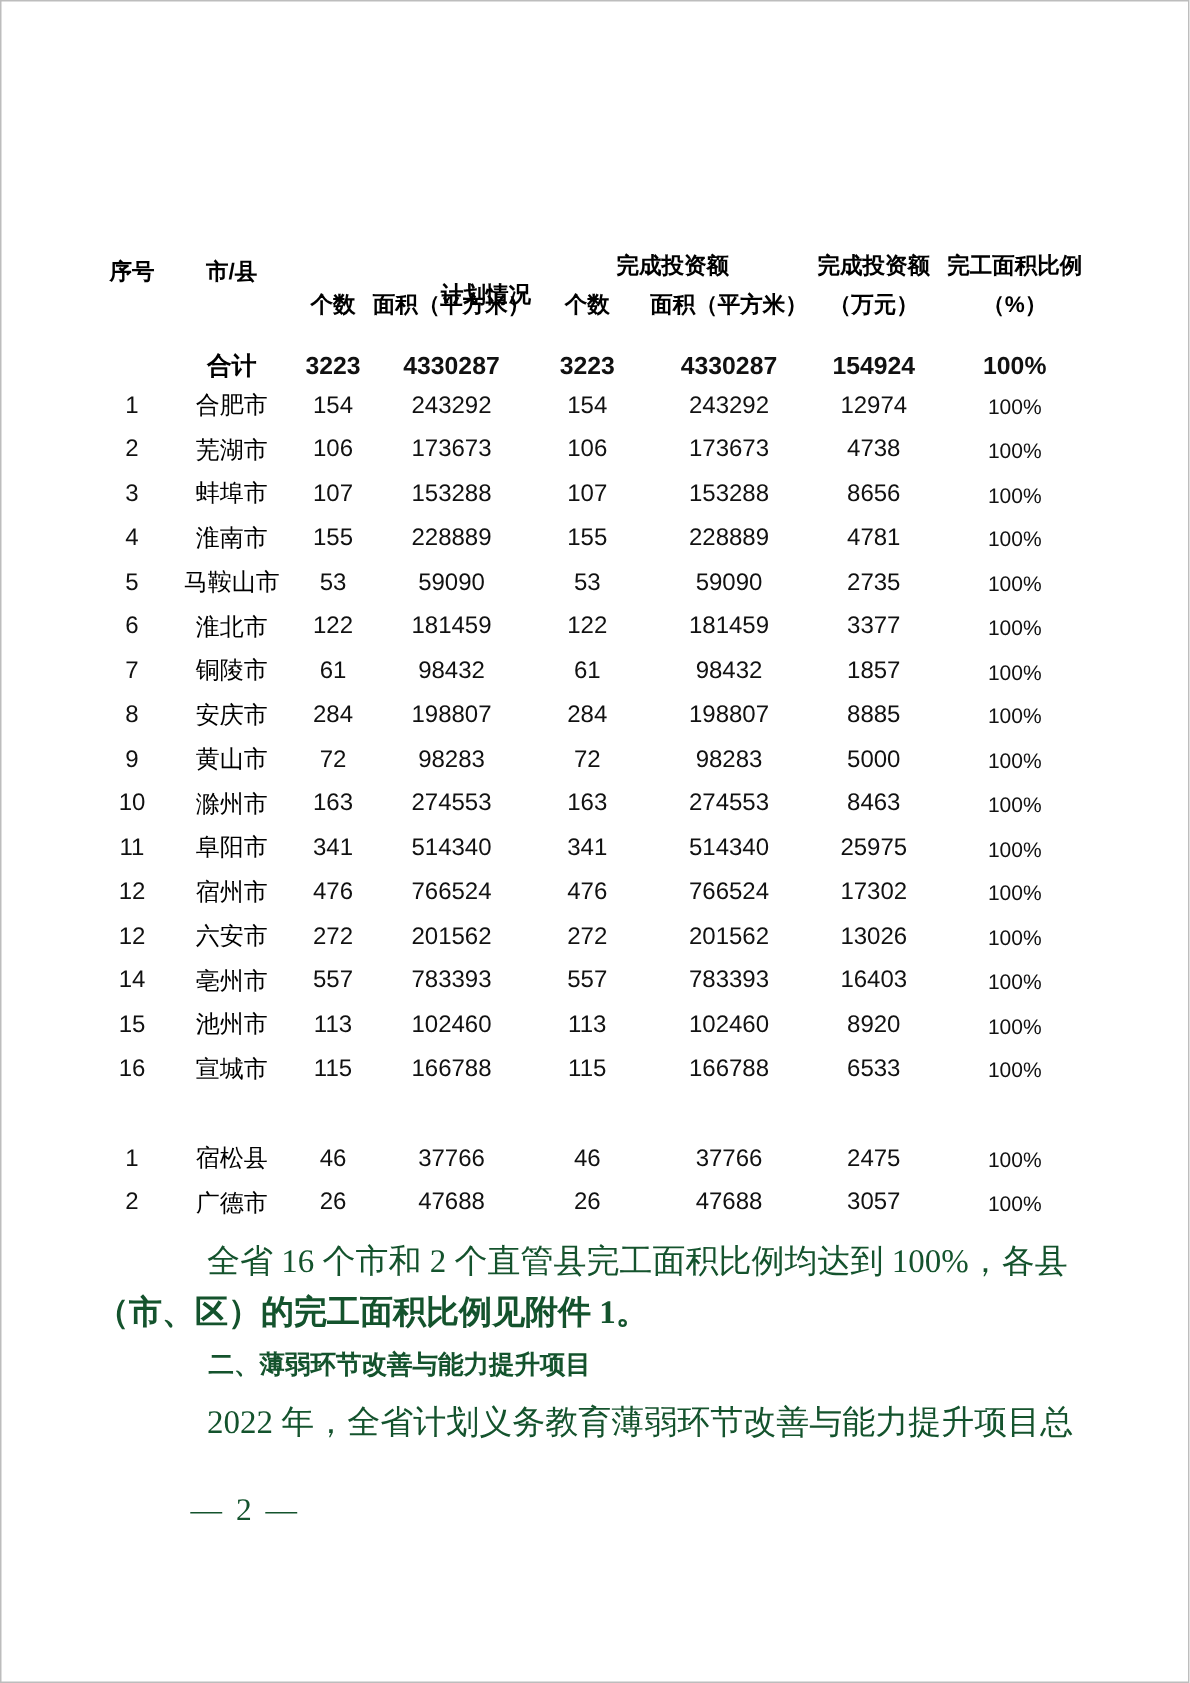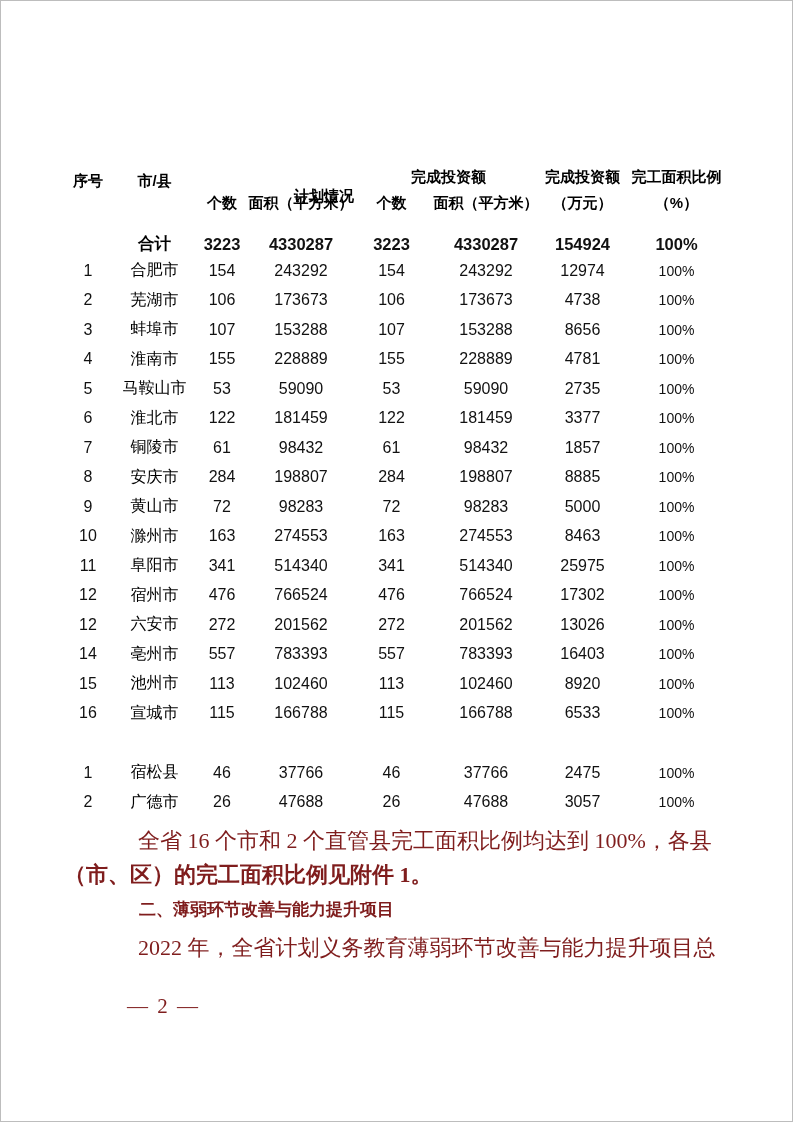--- a/index.html
+++ b/index.html
@@ -55,21 +55,21 @@
   .ratio{font-size:14px;}
   .rows-total .num,.rows-total .cell-cjk{
     font-weight:bold;font-size:16.5px;
     font-family:"Liberation Sans","DejaVu Sans",sans-serif;
   }
 
   
   .bodytext{
     position:absolute;white-space:nowrap;
     font-family:"Liberation Serif","DejaVu Serif",serif;
-    font-size:22px;color:#7f1d1d;
+    font-size:22px;color:#14532d;
   }
   .para1-l1{left:137px;top:825px;}
   .para1-l2{left:63px;top:859px;font-weight:bold;}
   .section-heading{
     left:138px;top:897px;
     font-family:Liberation Mono, monospace;
     font-weight:bold;font-size:17px;
   }
   .para2-l1{left:137px;top:932px;}
   .page-number{

